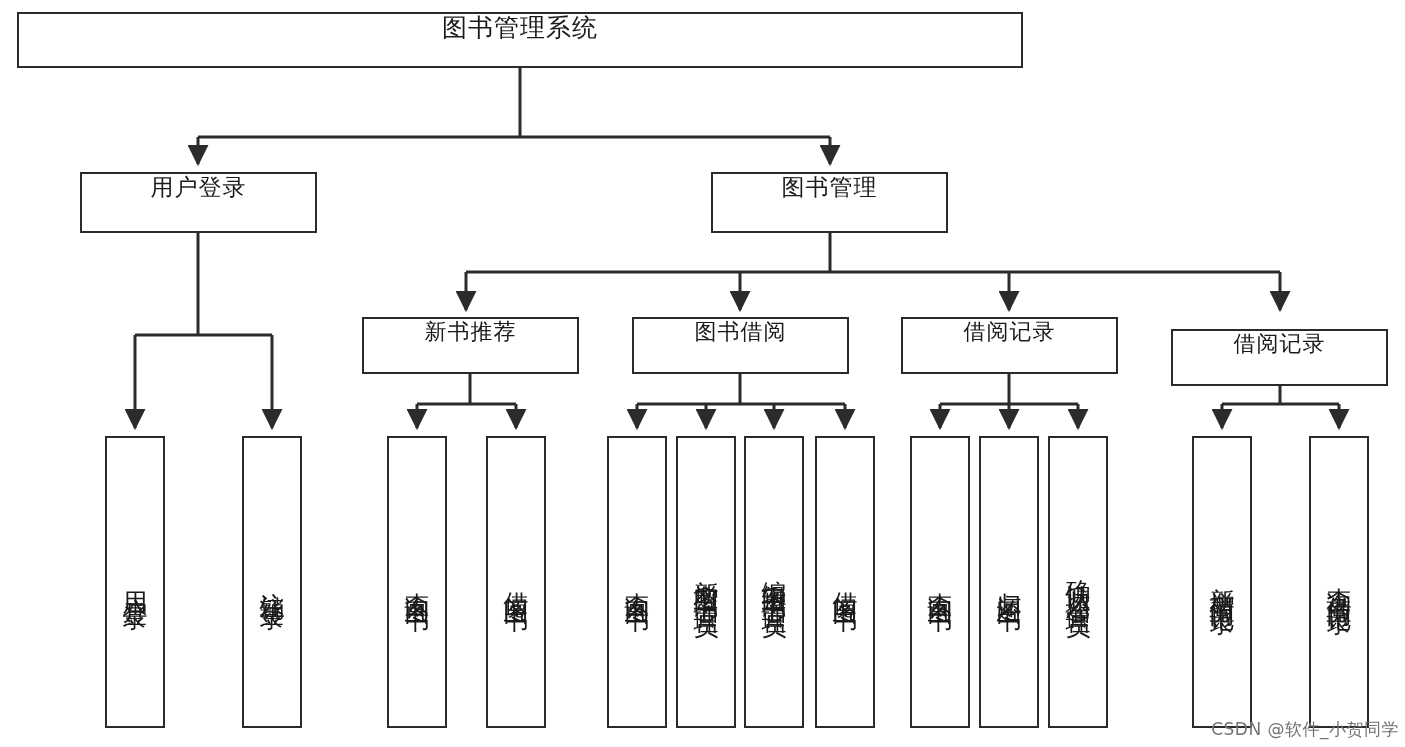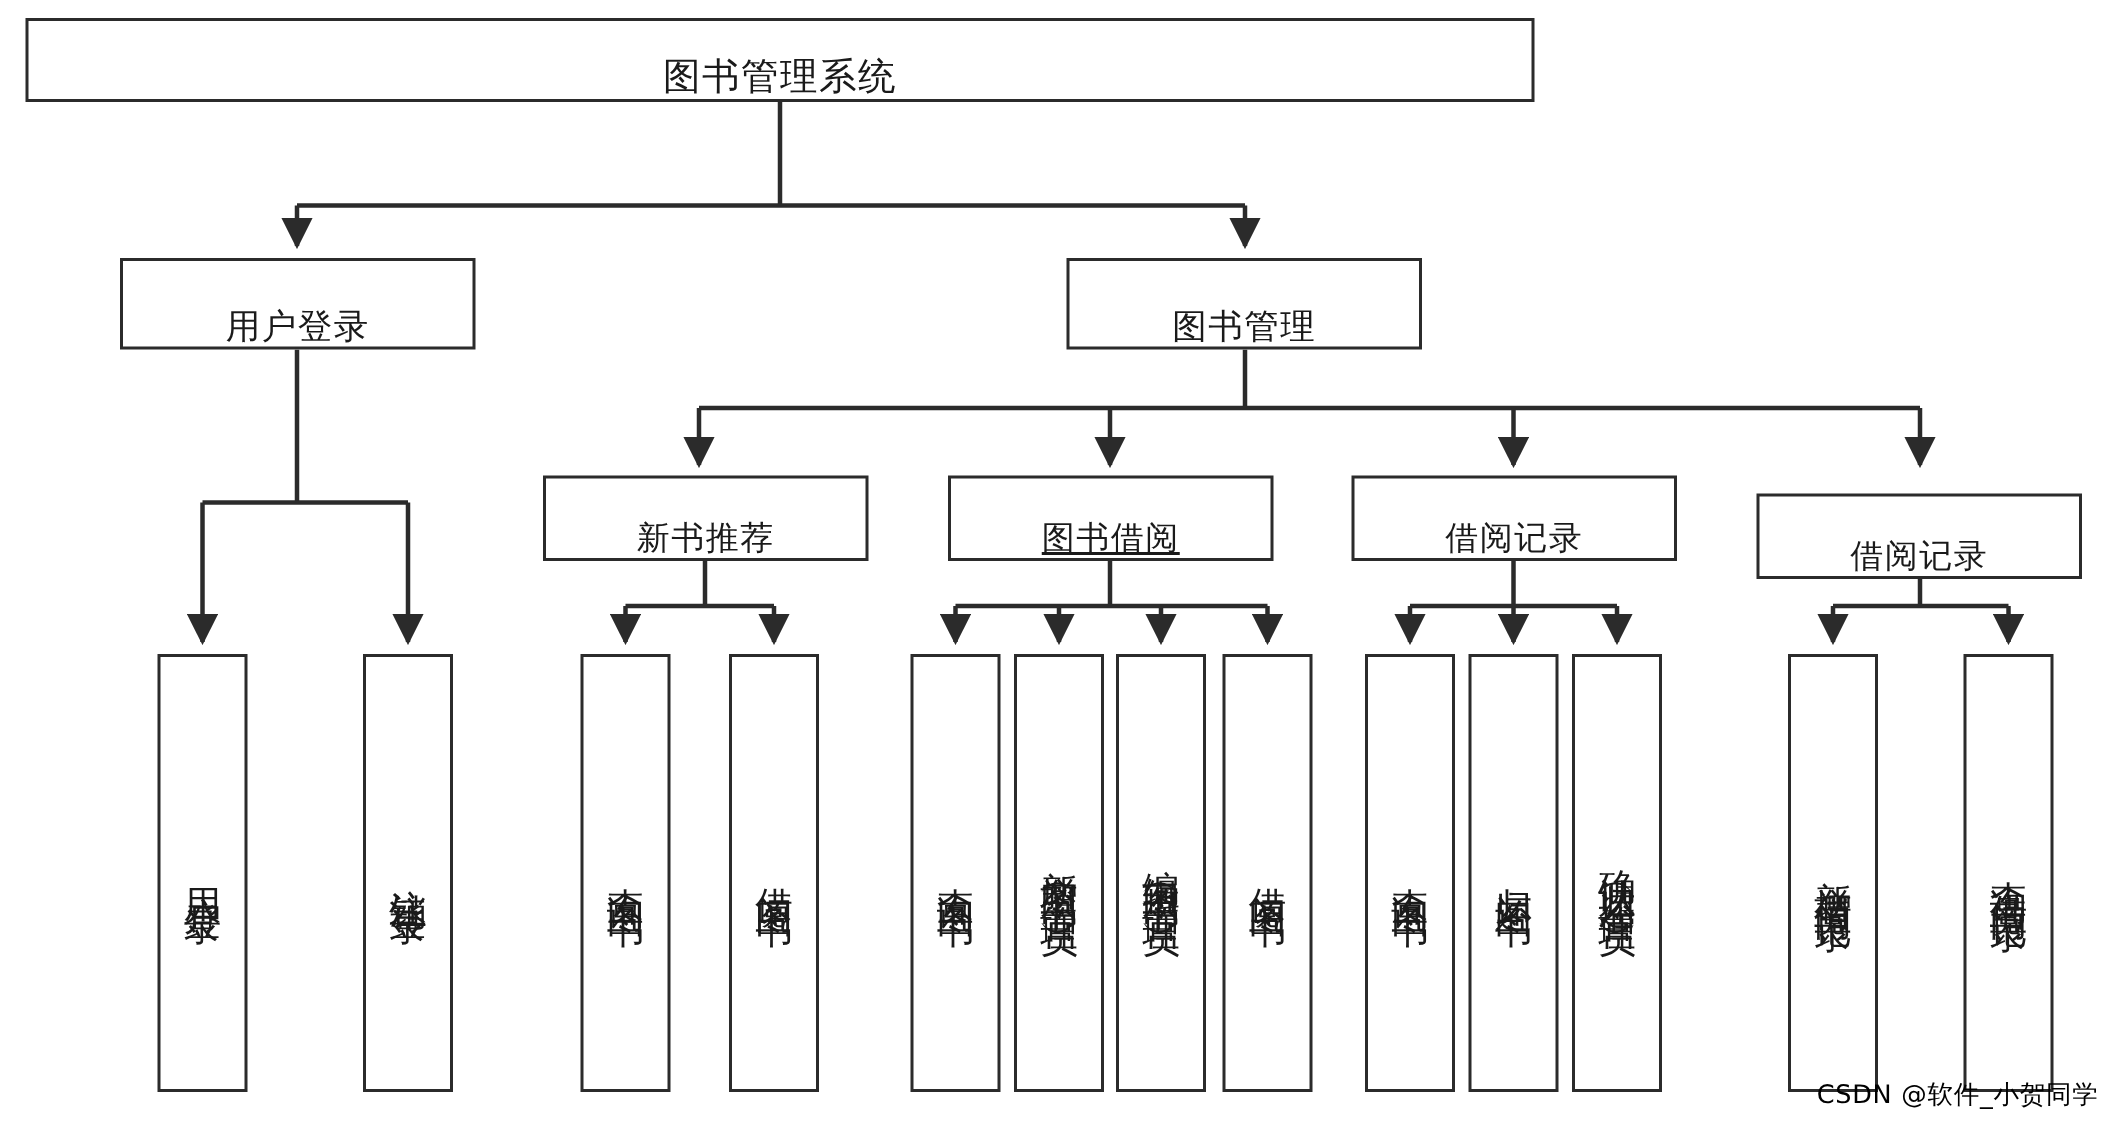--- a/index.html
+++ b/index.html
@@ -22,21 +22,21 @@
     width: 1405px;
     height: 747px;
     pointer-events: none;
   }
   .node {
     position: absolute;
     box-sizing: border-box;
     background: #ffffff;
     border: 2.5px solid #2b2b2b;
     display: flex;
-    align-items: flex-end;
+    align-items: flex-start;
     justify-content: center;
     color: #1a1a1a;
     z-index: 2;
   }
   .node .lbl {
     display: block;
     text-align: center;
     line-height: 1.15;
     white-space: nowrap;
   }
@@ -59,21 +59,21 @@
     font-size: 25px;
     letter-spacing: 5px;
     line-height: 1;
     white-space: nowrap;
   }
   .watermark {
     position: absolute;
     right: 6px;
     bottom: 6px;
     font-size: 17px;
-    color: #000000;
+    color: #737373;
     letter-spacing: 0.5px;
     z-index: 5;
     white-space: nowrap;
     font-family: "DejaVu Sans", "Liberation Sans", sans-serif;
   }
 </style>
 </head>
 <body>
 
 <div id="canvas">
@@ -137,21 +137,21 @@
   <div class="node horiz lvl2" style="left:80px; top:172px; width:237px; height:61px;">
     <span class="lbl">用户登录</span>
   </div>
   <div class="node horiz lvl3" style="left:362px; top:317px; width:217px; height:57px;">
     <span class="lbl">新书推荐</span>
   </div>
 
   <div class="node horiz lvl2" style="left:711px; top:172px; width:237px; height:61px;">
     <span class="lbl">图书管理</span>
   </div>
-  <div class="node horiz lvl3" style="left:632px; top:317px; width:217px; height:57px;text-decoration:underline;">
+  <div class="node horiz lvl3" style="left:632px; top:317px; width:217px; height:57px;">
     <span class="lbl">图书借阅</span>
   </div>
   <div class="node horiz lvl3" style="left:901px; top:317px; width:217px; height:57px;">
     <span class="lbl">借阅记录</span>
   </div>
   <div class="node horiz lvl3" style="left:1171px; top:317px; width:217px; height:57px;margin-top:12px;">
     <span class="lbl">借阅记录</span>
   </div>
 
   <div class="node leaf" style="left:105px; top:436px; width:60px; height:292px;">

